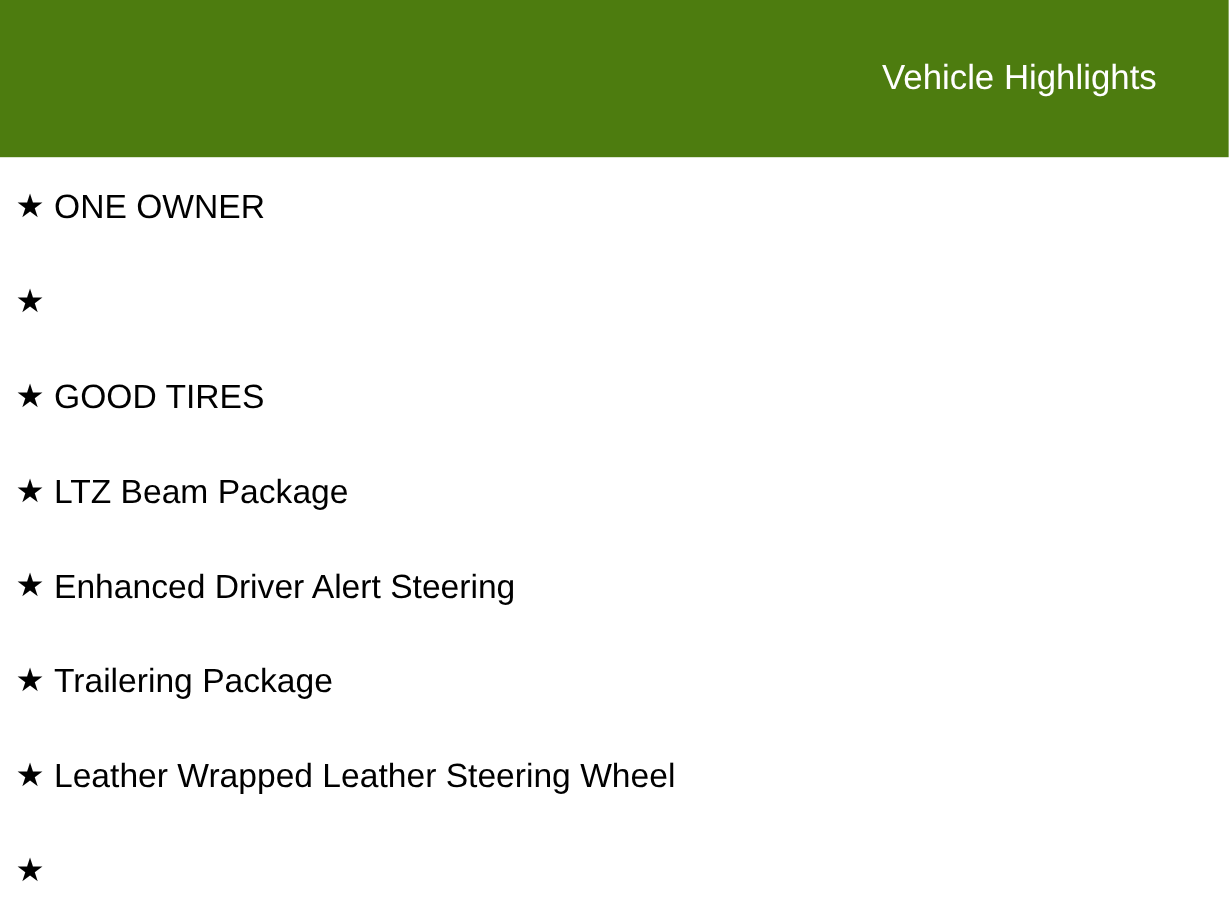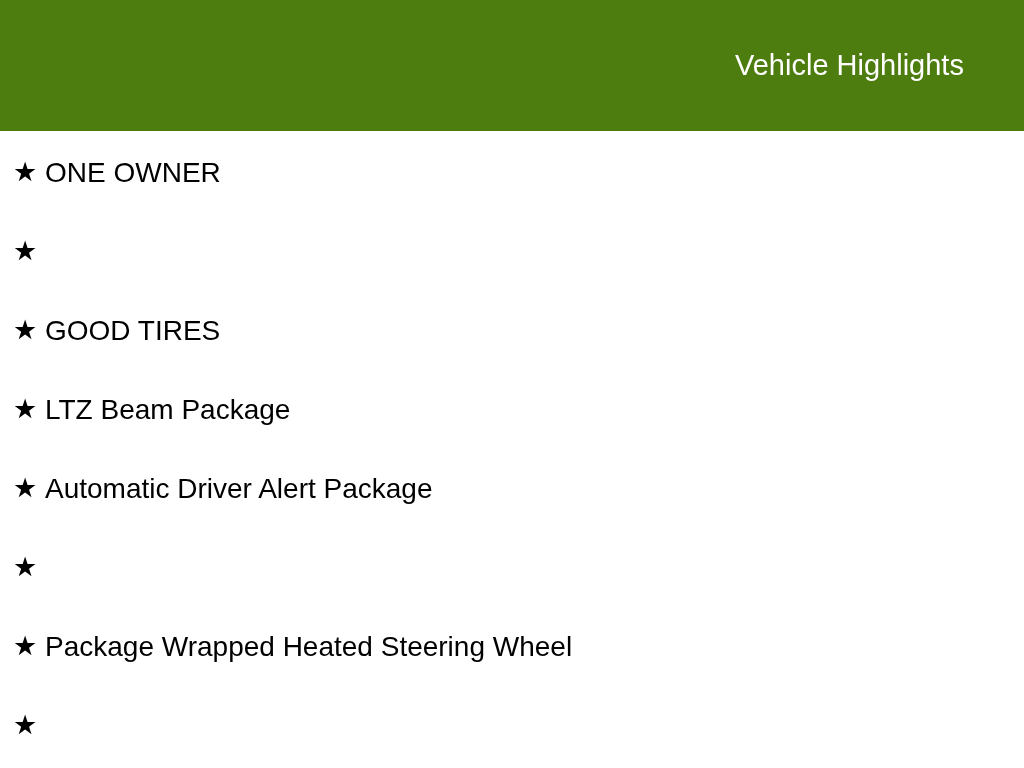--- a/index.html
+++ b/index.html
@@ -68,25 +68,26 @@
   <div class="highlight-item">
     <span class="star">★</span>
     <span class="label">GOOD TIRES</span>
   </div>
   <div class="highlight-item">
     <span class="star">★</span>
     <span class="label">LTZ Beam Package</span>
   </div>
   <div class="highlight-item">
     <span class="star">★</span>
-    <span class="label">Automatic Driver Alert Package</span>
+    <span class="label">Enhanced Driver Alert Steering</span>
   </div>
   <div class="highlight-item">
     <span class="star">★</span>
+    <span class="label">Trailering Package</span>
   </div>
   <div class="highlight-item">
     <span class="star">★</span>
-    <span class="label">Package Wrapped Heated Steering Wheel</span>
+    <span class="label">Leather Wrapped Leather Steering Wheel</span>
   </div>
   <div class="highlight-item">
     <span class="star">★</span>
   </div>
 </div>
 
 </body></html>

